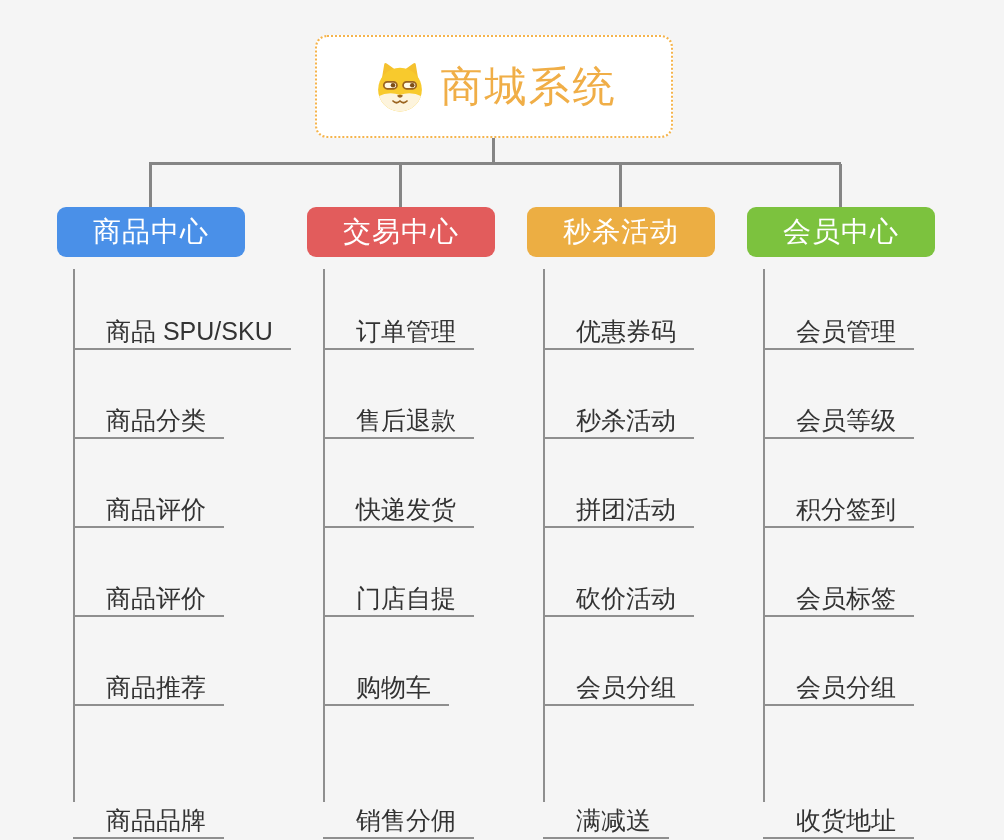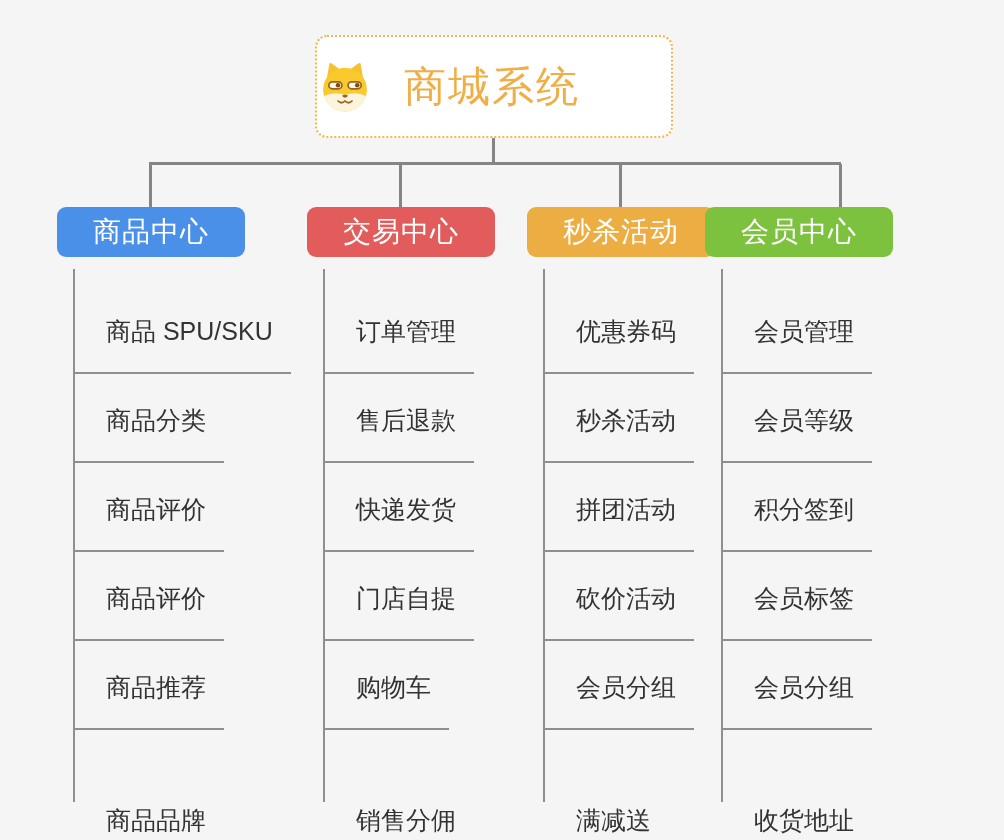--- a/index.html
+++ b/index.html
@@ -12,22 +12,22 @@
     font-family:"Liberation Sans","DejaVu Sans",sans-serif;
   }
 
   
   .root-node {
     position:absolute; left:315px; top:35px;
     width:358px; height:103px;
     background:#ffffff;
     border:2px dotted #f5b44c;
     border-radius:12px;
-    display:flex; align-items:center; 
-    gap:31px;
+    display:flex; align-items:center; justify-content:center;
+    gap:13px;
     cursor:pointer;
   }
   .root-title {
     font-size:42px;
     color:#f0ae47;
     letter-spacing:2px;
     white-space:nowrap;
   }
   .dog-icon { width:56px; height:56px; display:block; }
 
@@ -40,21 +40,21 @@
   #conn-stub-0 { left:149px; top:164px; height:43px; }
   #conn-stub-1 { left:399px; top:164px; height:43px; }
   #conn-stub-2 { left:619px; top:164px; height:43px; }
   #conn-stub-3 { left:839px; top:164px; height:43px; }
 
   
   .branch-col { position:absolute; top:207px; width:230px; height:600px; }
   #col-0 { left:57px; }
   #col-1 { left:307px; }
   #col-2 { left:527px; }
-  #col-3 { left:705px; }
+  #col-3 { left:747px; }
 
   .branch-box {
     position:absolute; left:0; top:0;
     width:188px; height:50px;
     border-radius:9px;
     color:#ffffff;
     font-size:28px;
     letter-spacing:1px;
     display:flex; align-items:center; justify-content:center;
     white-space:nowrap;
@@ -67,21 +67,21 @@
     background:#8f8f8f;
   }
 
   .child-row {
     position:absolute; left:16px;
     width:max-content;
     font-size:25px;
     line-height:34px;
     color:#333333;
     white-space:nowrap;
-    padding:0 18px 24px 33px;
+    padding:0 18px 0 33px;
     border-bottom:2px solid #8f8f8f;
     cursor:pointer;
   }
   .child-row.r0 { top:107px; }
   .child-row.r1 { top:196px; }
   .child-row.r2 { top:285px; }
   .child-row.r3 { top:374px; }
   .child-row.r4 { top:463px; }
   .child-row.r5 { top:552px;margin-top:44px; }
 </style>

